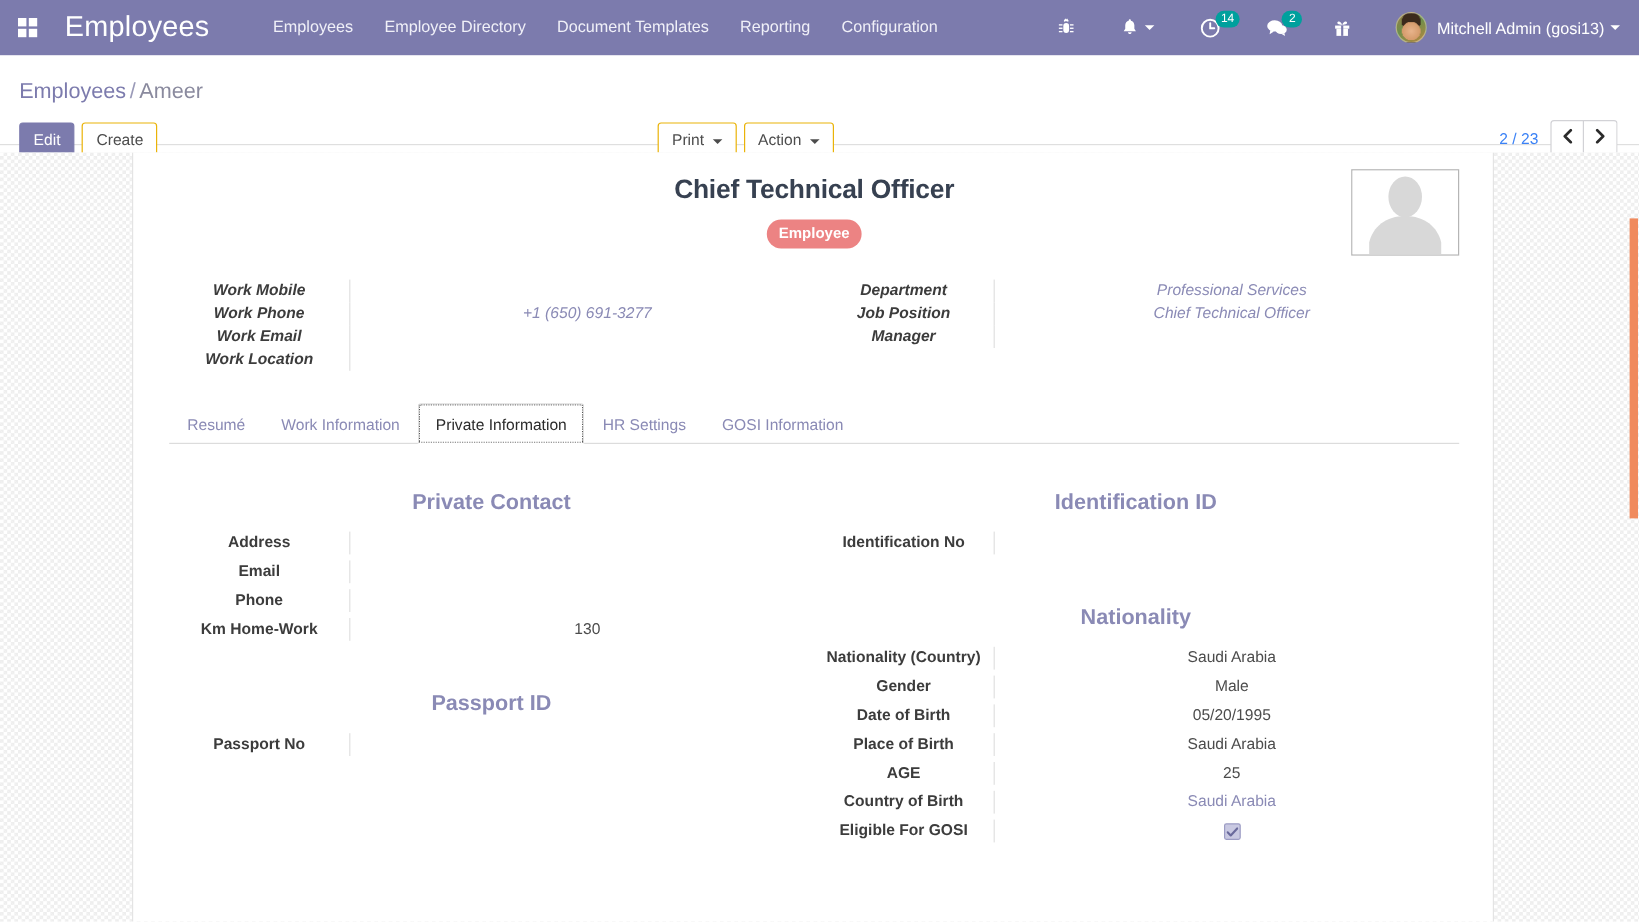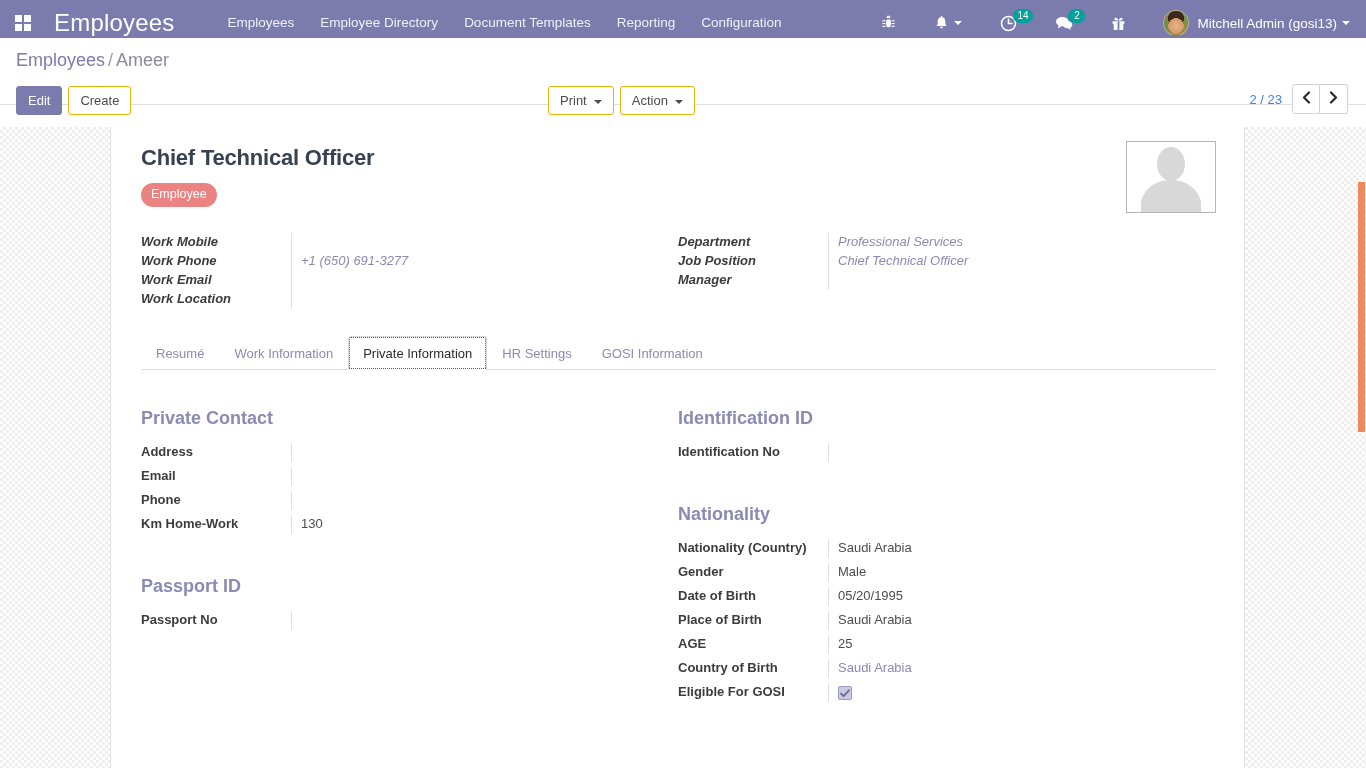--- a/index.html
+++ b/index.html
@@ -70,21 +70,21 @@
       radial-gradient(circle at 50% 62%, #e8b48c 0%, #d49a6a 40%, transparent 41%),
       radial-gradient(circle at 50% 30%, #3b2a1c 0%, #3b2a1c 38%, transparent 39%),
       linear-gradient(150deg, #9d7b46 0%, #6d8f4b 45%, #b8863f 100%);
     border: 1px solid rgba(255,255,255,.35);
     flex: 0 0 auto;
   }
   .nav-user .uname { font-size: 13.5px; color: #fff; margin-left: 8px; white-space: nowrap; }
 
   
   .control-panel {
-    position: absolute; top: 38px; left: 0;
+    position: absolute; top: 54px; left: 0;
     width: 1366px; height: 67px;
     background: #ffffff;
     border-bottom: 1px solid #dfdfdf;
   }
   .breadcrumb {
     position: absolute; left: 16px; top: 12px;
     font-size: 18px; color: #7c7bad; white-space: nowrap;
   }
   .breadcrumb .bc-link { color: #7c7bad; text-decoration: none; cursor: pointer; }
   .breadcrumb .bc-sep { color: #9a9ab8; margin: 0 3px; }
@@ -138,42 +138,42 @@
     background-size: 6px 6px;
     background-position: 0 0, 3px 3px;
   }
   .sheet-bg {
     position: absolute; top: 0; left: 110px;
     width: 1135px; height: 641px;
     background: #ffffff;
     border-left: 1px solid #e4e4e4;
     border-right: 1px solid #e4e4e4;
   }
-  .sheet-inner { position: absolute; top: 0; left: 0; width: 1135px; padding: 18px 30px 0 30px; }
+  .sheet-inner { position: absolute; top: 0; left: 0; width: 1135px; padding: 18px 30px 0 30px; text-align: center; }
 
   
   .emp-avatar {
     position: absolute; right: 30px; top: 14px;
     width: 90px; height: 72px;
     border: 1px solid #b5b5b5;
     background: #ffffff;
     overflow: hidden;
   }
   .emp-avatar svg { display: block; }
 
   .record-title {
     font-size: 22px; font-weight: bold; color: #374151;
     margin: 0 0 0 0; letter-spacing: -.2px;
   }
   .tag-row { margin-top: 12px; }
   .tag-pill {
     display: inline-block;
     background: #ec8383; color: #ffffff;
     font-size: 12.5px; line-height: 1;
-    padding: 5px 10px 6px; border-radius: 12px;
+    padding: 5px 10px 6px; border-radius: 12px; font-weight: bold;
   }
 
   
   .head-groups { display: flex; margin-top: 26px; font-style: italic; }
   .hgroup { width: 537px; }
   .hgroup.right { margin-left: 0; }
   .frow { display: flex; align-items: flex-start; min-height: 19px; }
   .flabel {
     width: 150px; flex: 0 0 150px;
     font-weight: bold; color: #3c3c3c; font-size: 13px;

